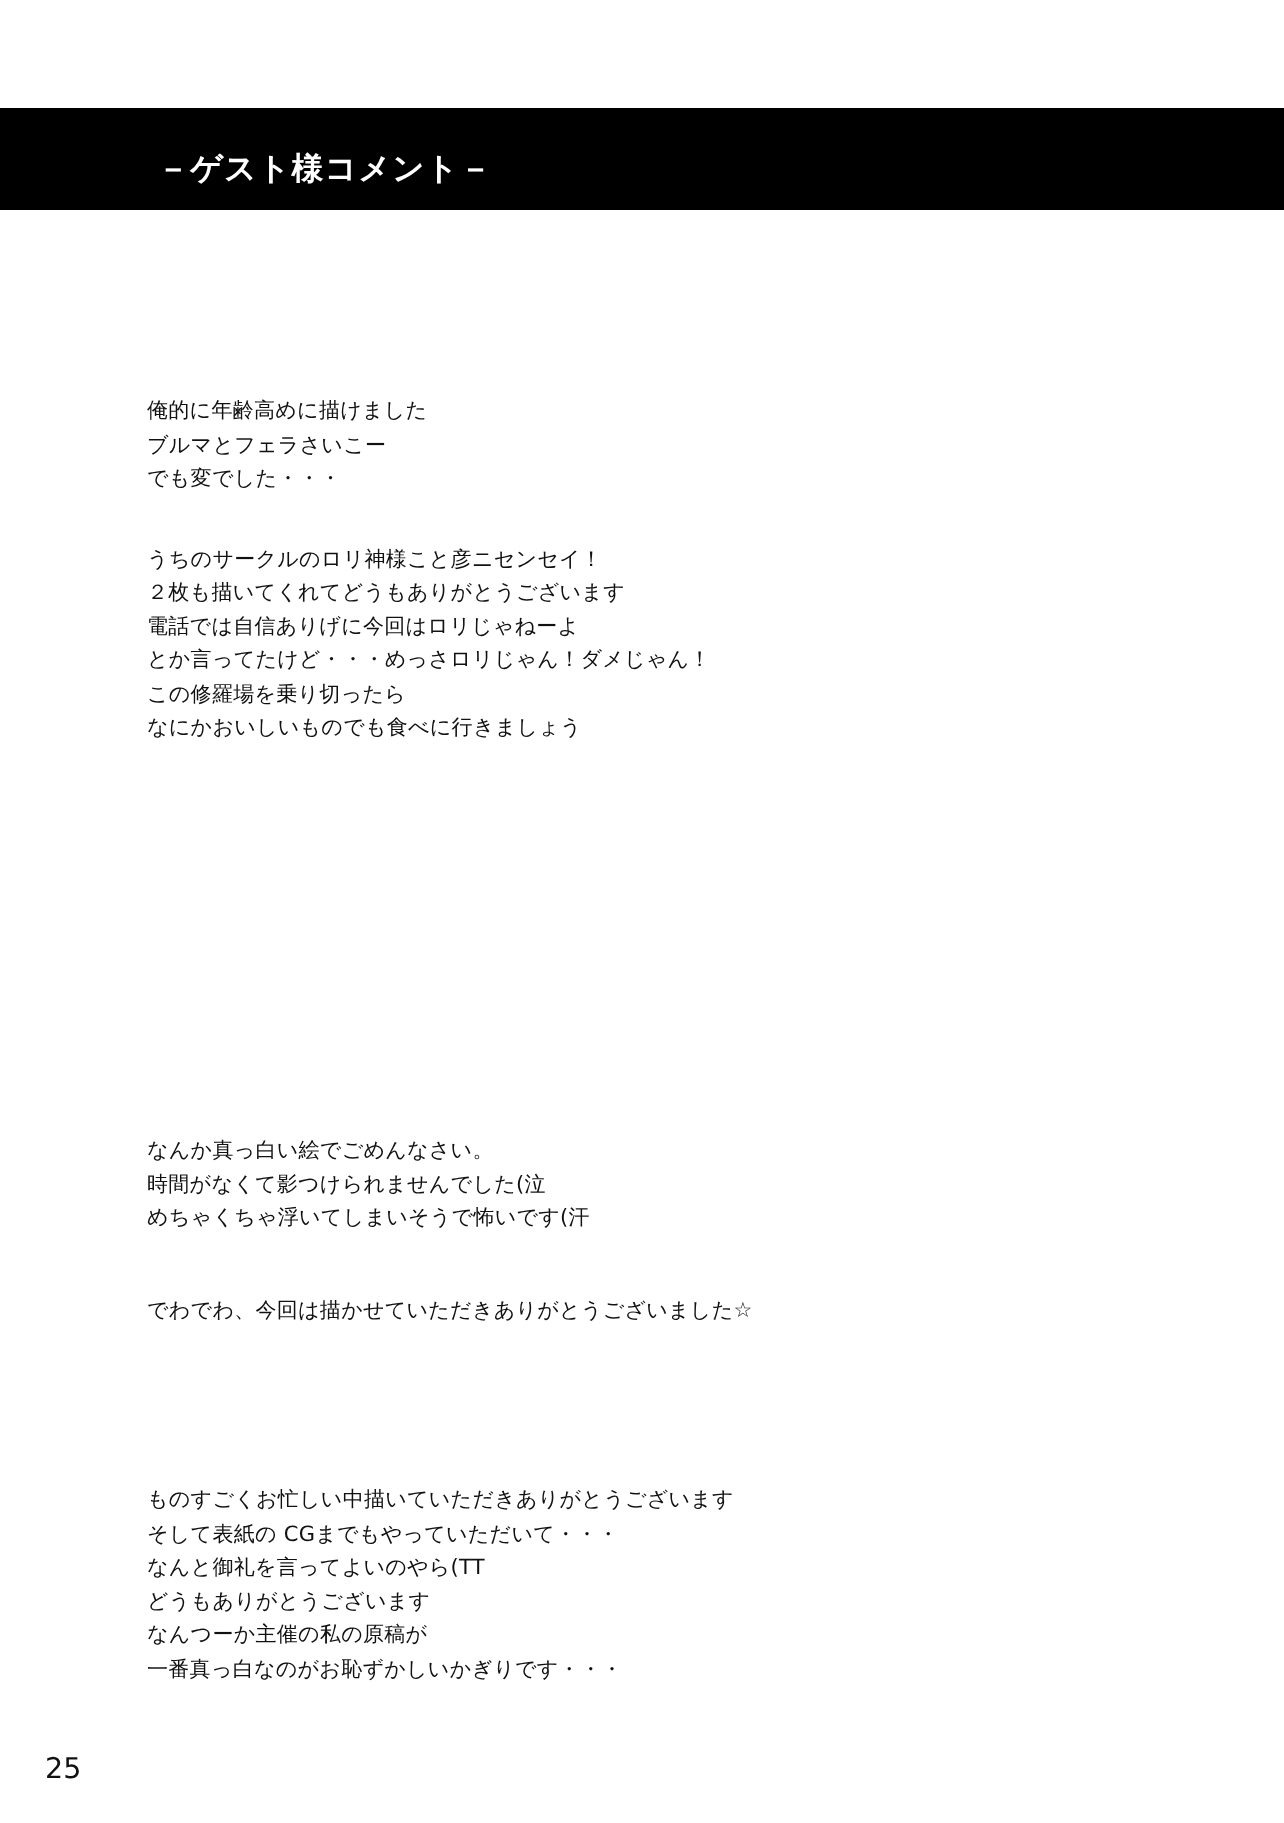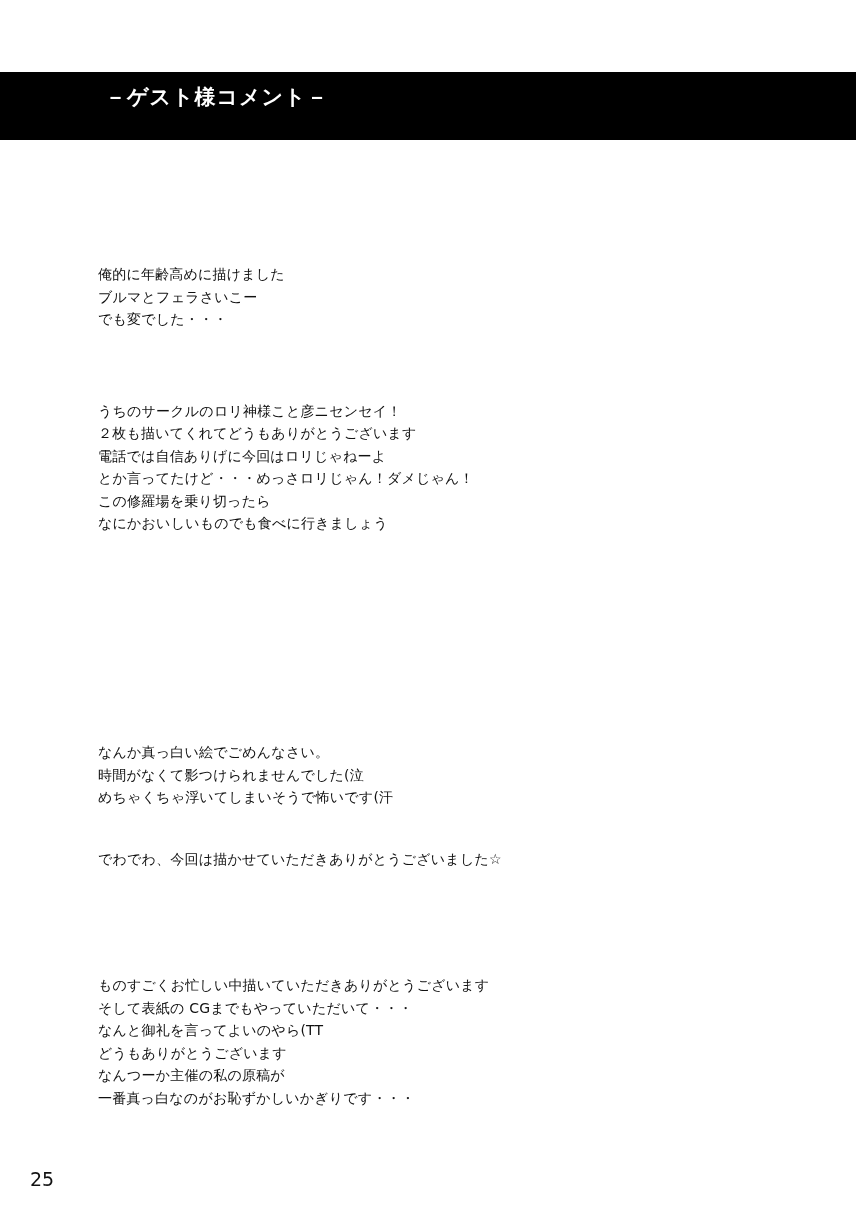--- a/index.html
+++ b/index.html
@@ -26,21 +26,21 @@
     position: absolute;
     left: 0;
     top: 72px;
     width: 856px;
     height: 68px;
     background: #000000;
   }
   .header-title {
     position: absolute;
     left: 105px;
-    top: 83px;
+    top: 98px;
     font-size: 21px;
     font-weight: bold;
     color: #ffffff;
     letter-spacing: 1px;
     white-space: nowrap;
   }
   
   .section {
     position: absolute;
     left: 98px;
@@ -56,24 +56,24 @@
   }
   .block {
     font-size: 14px;
     line-height: 22.5px;
     color: #111111;
     white-space: pre-wrap;
     letter-spacing: 0.2px;
   }
   .sec1 { top: 208px; }
   .sec1 .block-a { margin-top: 55px; }
-  .sec1 .block-b { margin-top: 69px; }
+  .sec1 .block-b { margin-top: 31px; }
 
   .sec2 { top: 710px; }
-  .sec2 .block-a { margin-top: 31px; }
+  .sec2 .block-a { margin-top: 46px; }
   .sec2 .block-b { margin-top: 39px; }
   .sec2 .block-c { margin-top: 104px; }
 
   .page-number {
     position: absolute;
     left: 30px;
     top: 1168px;
     font-size: 19px;
     color: #111111;
   }

